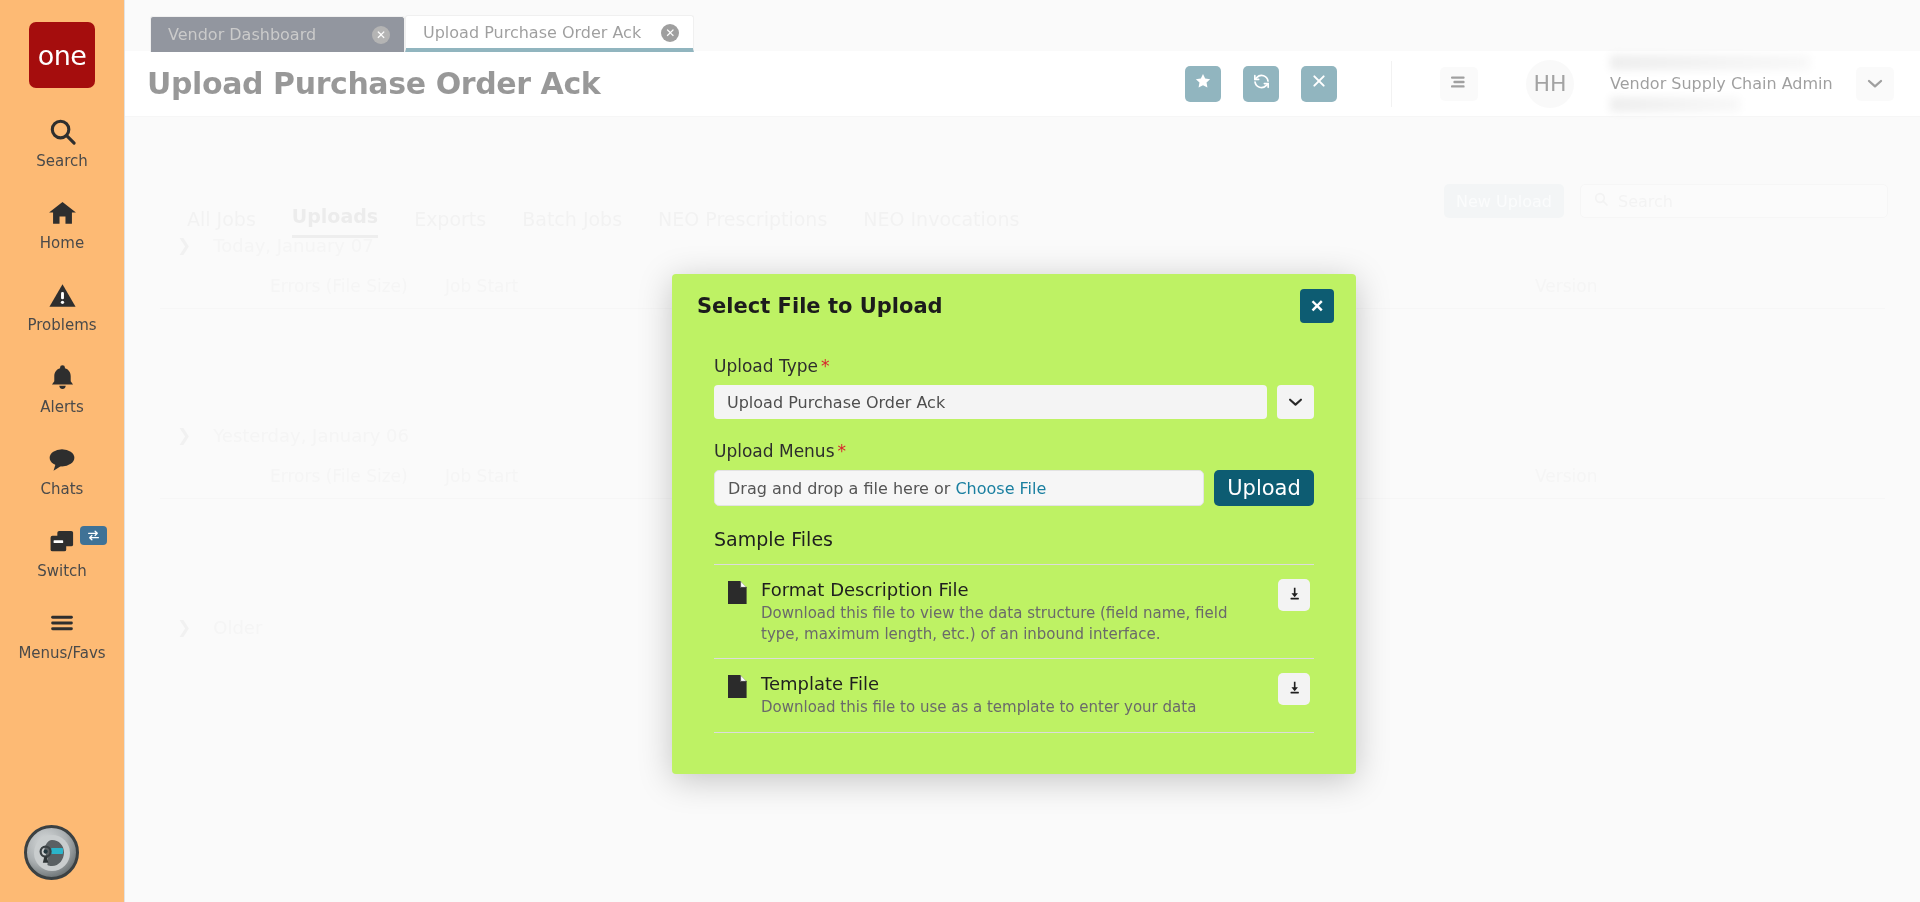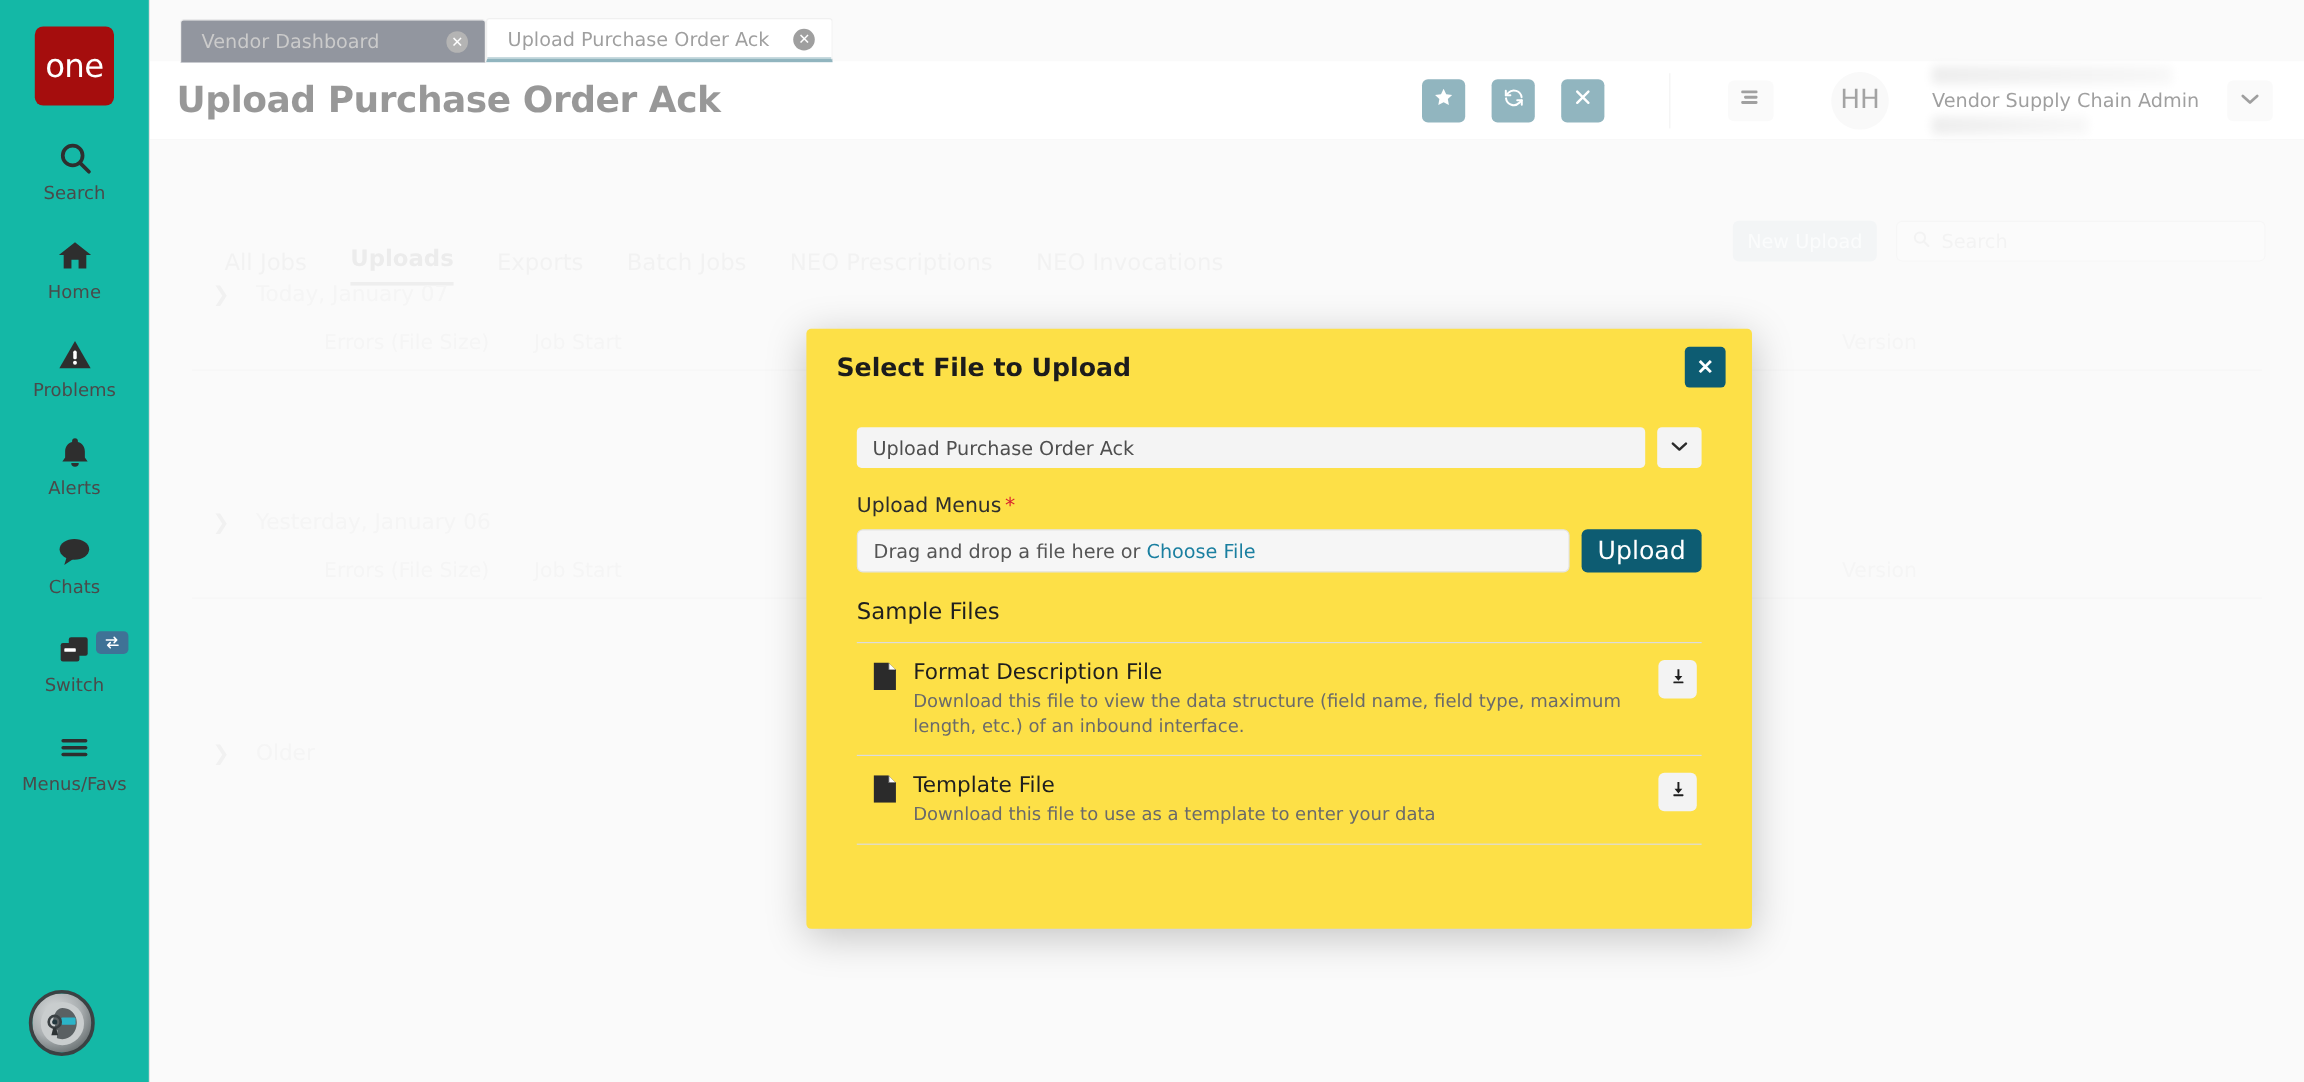--- a/index.html
+++ b/index.html
@@ -8,21 +8,21 @@
     overflow: hidden;
     background: #ffffff;
     font-family: "Liberation Sans", sans-serif;
   }
   #app { position: relative; width: 1920px; height: 902px; background:#fff; }
 
   
   .rail {
     position: absolute; left: 0; top: 0;
     width: 125px; height: 902px;
-    background: #14b8a6;
+    background: #fdba74;
     border-right: 1px solid #e2e2e2;
     display: flex; flex-direction: column; align-items: center;
     z-index: 60;
   }
   .logo {
     margin-top: 22px;
     width: 66px; height: 66px;
     background: #a50d0d;
     border-radius: 7px;
     display:flex; align-items:center; justify-content:center;
@@ -177,22 +177,22 @@
   }
   .colrow .c1 { width: 175px; }
   .colrow .c2 { width: 660px; }
   .colrow .c3 { width: 430px; }
   .hr { margin-top: 12px; margin-left: 35px; margin-right:35px; height:1px; background:#ececec; }
 
   
   .overlay { position:absolute; inset:0; background: rgba(255,255,255,0.55); z-index: 40; }
   .modal {
     position:absolute; left: 672px; top: 274px;
-    width: 788px; height: 500px;
-    background:#fde047; border-radius: 4px;
+    width: 684px; height: 500px;
+    background:#bef264; border-radius: 4px;
     box-shadow: 0 6px 34px rgba(0,0,0,0.22);
     z-index: 50; overflow:hidden;
   }
   .modal-head {
     height: 64px; display:flex; align-items:center;
     padding: 0 22px 0 25px;
   }
   .modal-title {
     font-size: 21px; font-weight:700; color:#1c1c1c;
     font-family:"DejaVu Sans", sans-serif;
@@ -482,20 +482,23 @@
   <div class="modal">
     <div class="modal-head">
       <div class="modal-title">Select File to Upload</div>
       <div class="modal-x">
         <span>✕</span>
       </div>
     </div>
 
     <div class="modal-body">
 
+      <div class="fieldlabel">
+        <span>Upload Type</span><span class="req">*</span>
+      </div>
       <div class="row">
         <div class="select-face">Upload Purchase Order Ack</div>
         <div class="select-caret">
           <span>
             <svg width="15" height="10" viewBox="0 0 16 11" fill="none" stroke="#2b2b2b" stroke-width="2.3" stroke-linecap="round" stroke-linejoin="round">
                 <path d="M2 3l6 5.4L14 3"></path>
               </svg>
           </span>
         </div>
       </div>

